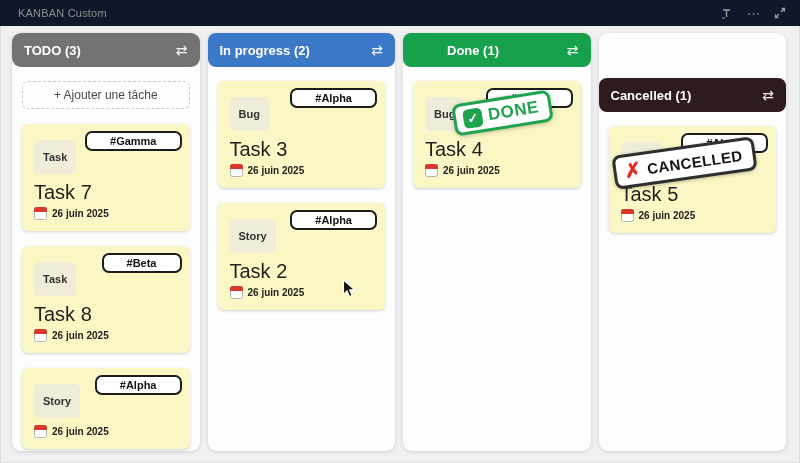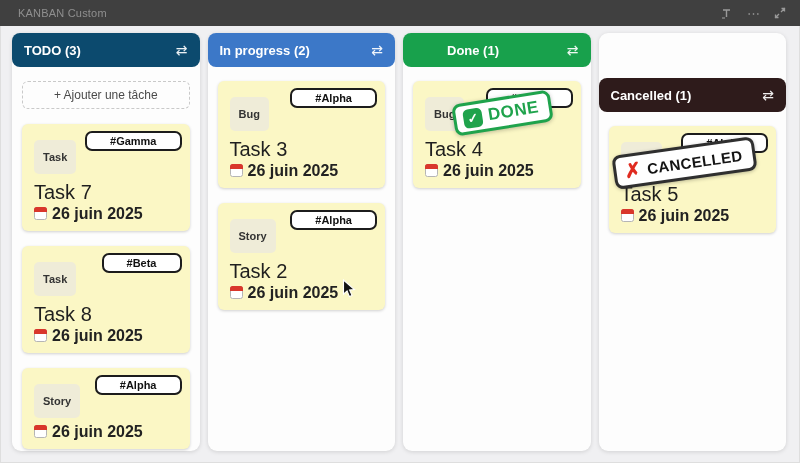--- a/index.html
+++ b/index.html
@@ -7,21 +7,21 @@
   body {
     font-family:"Liberation Sans", sans-serif;
     background:#f0f0f2;
     position:relative;
     overflow:hidden;
     box-shadow: inset 0 0 0 1px #dedede;
   }
 
   
   .topbar {
-    height:26px; background:#404040;
+    height:26px; background:#0f172a;
     display:flex; align-items:center; justify-content:space-between;
     padding:0 14px 0 18px;
   }
   .win-title { font-size:11px; color:#8f8f8f; letter-spacing:.2px; }
   .topbar-icons { display:flex; align-items:center; gap:14px; }
   .tb-icon { color:#9a9a9a; font-size:13px; line-height:1; cursor:pointer; display:flex; align-items:center; }
   .tb-icon svg { display:block; }
 
   
   .board {
@@ -60,21 +60,21 @@
     position:absolute; top:7px; right:8px; z-index:1;
     background:#fff; border:2px solid #1c1c1c; border-radius:7px;
     padding:2px 23px; font-size:11px; font-weight:bold; color:#111;
   }
   .chip {
     display:inline-block; margin-top:10px;
     background:#efecd8; border-radius:5px;
     padding:11px 9px; font-size:11px; font-weight:bold; color:#333;
   }
   .card-title { margin-top:10px; font-size:20px; font-weight:500; color:#1f1f1f; line-height:16px; }
-  .card-date { margin-top:6px; display:flex; align-items:center; gap:5px; font-size:16px; font-weight:bold; color:#222; line-height:15px; }
+  .card-date { margin-top:6px; display:flex; align-items:center; gap:5px; font-size:10px; font-weight:bold; color:#222; line-height:15px; }
   .cal {
     width:13px; height:13px; background:#fff; border:1px solid #b5b5b5;
     border-radius:2.5px; position:relative; flex:0 0 auto;
   }
   .cal::before {
     content:""; position:absolute; top:-1px; left:-1px; right:-1px; height:5px;
     background:#d9372b; border-radius:2.5px 2.5px 0 0;
   }
 
   
@@ -120,21 +120,21 @@
       <svg width="12" height="12" viewBox="0 0 12 12" fill="none" stroke="#9a9a9a" stroke-width="1.3">
         <path d="M7.5 1.5h3v3M11 1L7 5M4.5 10.5h-3v-3M1 11l4-4"></path>
       </svg>
     </span>
   </div>
 </div>
 
 <div class="board">
 
   <div class="column">
-    <div class="col-header" style="background-color: #0c4a6e;">
+    <div class="col-header" style="background-color: #737373; border-radius: 9px;">
       <span class="col-title">TODO (3)</span>
       <span class="swap">⇄</span>
     </div>
     <div class="col-body">
       <button class="add-btn">+ Ajouter une tâche</button>
 
       <div class="card">
         <span class="tag">#Gamma</span>
         <span class="chip">Task</span>
         <div class="card-title">Task 7</div>

